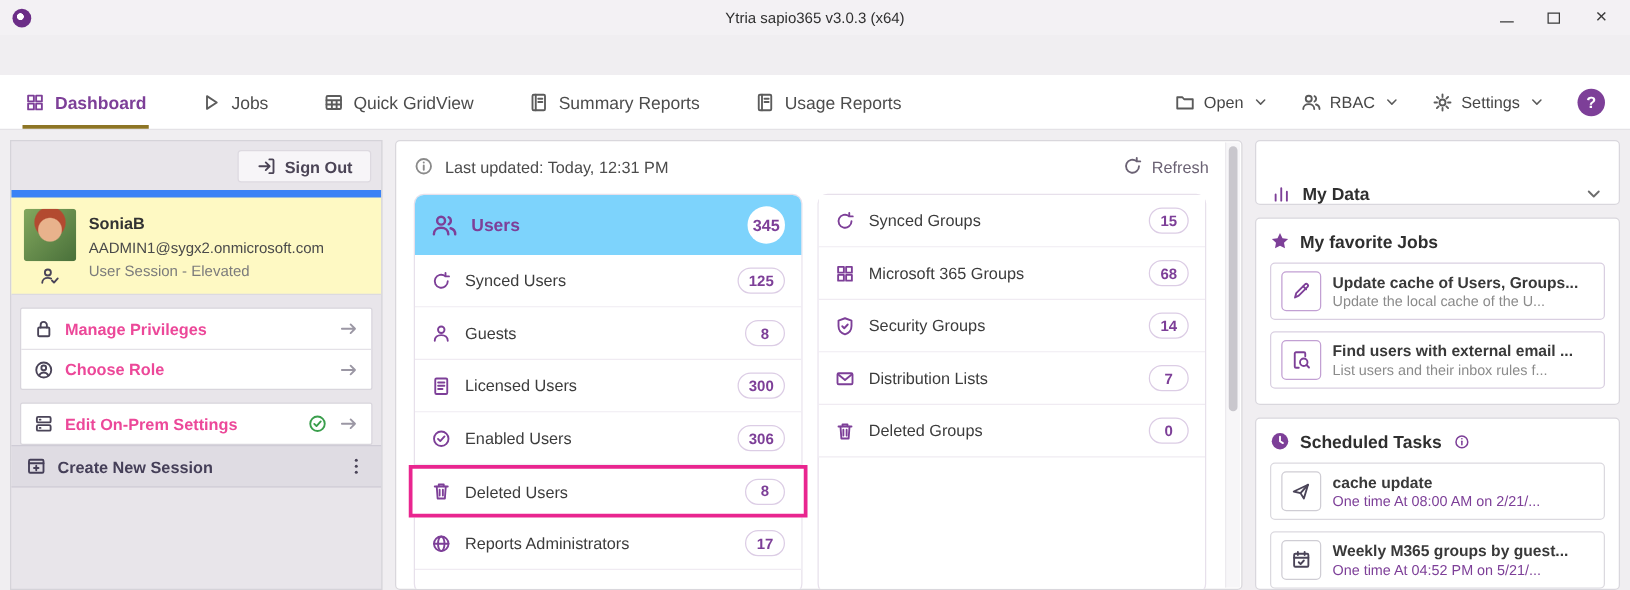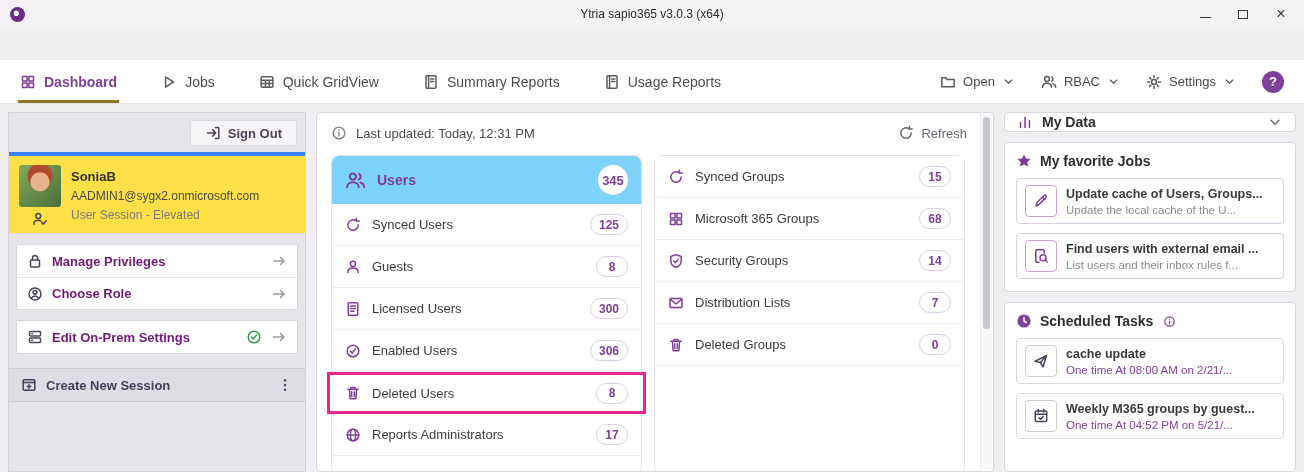--- a/index.html
+++ b/index.html
@@ -34,39 +34,39 @@
   .tool .ic{color:#5a5a5a}
   .help-btn{width:22px;height:22px;border-radius:50%;background:#7d3f98;color:#fff;font-weight:bold;font-size:13px;display:flex;align-items:center;justify-content:center;cursor:pointer}
 
   
   .content{display:flex;gap:10px;padding:8px 8px 0 8px;height:368px;align-items:stretch}
 
   
   .sidebar{width:298px;flex:none;background:#e8e5ea;border:1px solid #d5d3d9;display:flex;flex-direction:column;overflow:hidden}
   .signout-row{display:flex;justify-content:flex-end;padding:7px 8px 6px}
   .signout-btn{display:flex;align-items:center;gap:7px;background:#f7f5f8;border:1px solid #ddd9e0;border-radius:3px;padding:4px 14px;font-size:13px;font-weight:bold;color:#4b4456;cursor:pointer}
-  .user-card{background:#fde047;border-top:4px solid #3b82f6;border-bottom:1px solid #dcdae0;display:flex;padding:9px 10px 6px;gap:10px;min-height:78px}
+  .user-card{background:#fef9c3;border-top:6px solid #3b82f6;border-bottom:1px solid #dcdae0;display:flex;padding:9px 10px 6px;gap:10px;min-height:78px}
   .user-left{display:flex;flex-direction:column;justify-content:space-between;align-items:center}
   .avatar{width:42px;height:42px;border-radius:3px;flex:none;background:
      radial-gradient(circle at 50% 40%,#e8b28c 0 9px,rgba(0,0,0,0) 10px),
      radial-gradient(circle at 50% 26%,#b34a30 0 12px,rgba(0,0,0,0) 13px),
      linear-gradient(135deg,#83a85e,#49703a)}
   .user-badge{color:#4a4458;margin-top:4px}
   .user-info{font-size:12px;line-height:1.55;padding-top:2px;min-width:0}
   .user-name{font-size:13px;font-weight:bold;color:#333}
   .user-email{color:#4a4a4a;white-space:nowrap}
   .user-session{color:#7c7c7c}
   .side-group{margin:10px 7px 0;background:#fff;border:1px solid #d8d5dc;border-radius:2px}
-  .side-item{display:flex;align-items:center;gap:9px;height:32px;padding:0 10px;font-size:13px;font-weight:bold;color:#701a75;cursor:pointer}
+  .side-item{display:flex;align-items:center;gap:9px;height:32px;padding:0 10px;font-size:13px;font-weight:bold;color:#ec4899;cursor:pointer}
   .side-item + .side-item{border-top:1px solid #e4e1e7}
   .side-item .lead{color:#4a4458}
   .side-item .spacer{flex:1}
   .side-item .go{color:#9b97a4}
   .check-ok{color:#3a9e4c}
-  .create-row{margin-top:14px;border-top:1px solid #cfccd6;border-bottom:1px solid #cfccd6;background:#dfdce3;display:flex;align-items:center;gap:9px;height:34px;padding:0 12px;font-size:13px;font-weight:bold;color:#453f58;cursor:pointer}
+  .create-row{border-top:1px solid #cfccd6;border-bottom:1px solid #cfccd6;background:#dfdce3;display:flex;align-items:center;gap:9px;height:34px;padding:0 12px;font-size:13px;font-weight:bold;color:#453f58;cursor:pointer}
   .create-row .spacer{flex:1}
   .kebab{color:#4a4458;cursor:pointer}
 
   
   .main-card{flex:1;background:#fff;border:1px solid #d9d7dc;border-radius:4px;position:relative;overflow:hidden;display:flex;flex-direction:column;min-width:0}
   .main-head{height:40px;flex:none;display:flex;align-items:center;gap:9px;padding:0 26px 0 14px;font-size:13px;color:#4b4b4b}
   .info-i{color:#8a8a8a}
   .refresh{margin-left:auto;display:flex;align-items:center;gap:7px;color:#6b6274;font-size:13px;cursor:pointer}
   .cards-row{display:flex;gap:12px;padding:2px 28px 0 14px}
   .mini-card{flex:1;border:1px solid #e7e0eb;border-radius:8px;background:#fff;padding-bottom:18px;min-width:0}
@@ -76,21 +76,21 @@
   .row{height:42px;display:flex;align-items:center;gap:11px;padding:0 13px;border-bottom:1px solid #f0ebf2;font-size:13px;color:#3c3c3c;cursor:pointer;background:#fff}
   .row .ic{color:#7d3f98}
   .row-count{margin-left:auto;min-width:32px;height:21px;padding:0 8px;border:1px solid #dccde5;border-radius:11px;background:#fff;display:flex;align-items:center;justify-content:center;font-size:12px;font-weight:bold;color:#7d3f98}
   .row.highlight{position:relative;z-index:2;border:3px solid #e9258f;margin:0 -5px;padding:0 15px}
   .scrollbar{position:absolute;top:1px;bottom:1px;right:1px;width:12px;background:#f7f6f8;border-left:1px solid #eceaee}
   .scroll-thumb{position:absolute;top:3px;left:2px;width:7px;height:212px;border-radius:4px;background:#c9c7cd;cursor:pointer}
 
   
   .rightpanel{width:292px;flex:none;display:flex;flex-direction:column;gap:10px;overflow:hidden}
   .rp-card{background:#fff;border:1px solid #d9d7dd;border-radius:4px}
-  .mydata{height:20px;display:flex;align-items:center;gap:9px;padding:0 12px;cursor:pointer}
+  .mydata{height:52px;display:flex;align-items:flex-end;gap:9px;padding:0 12px;cursor:pointer}
   .mydata .ic{color:#7d3f98}
   .rp-title{font-size:14px;font-weight:bold;color:#2f2f2f}
   .mydata .chev{margin-left:auto;color:#6d6d6d}
   .rp-section{padding:10px 11px 12px}
   .rp-section-title{display:flex;align-items:center;gap:8px}
   .rp-section-title .ic{color:#7d3f98}
   .rp-item{margin-top:9px;display:flex;gap:9px;align-items:center;border-radius:4px;padding:6px 8px;cursor:pointer}
   .job-item{border:1px solid #d9cfe1}
   .task-item{border:1px solid #dbd9df}
   .icon-box{width:32px;height:32px;border-radius:4px;display:flex;align-items:center;justify-content:center;flex:none}

